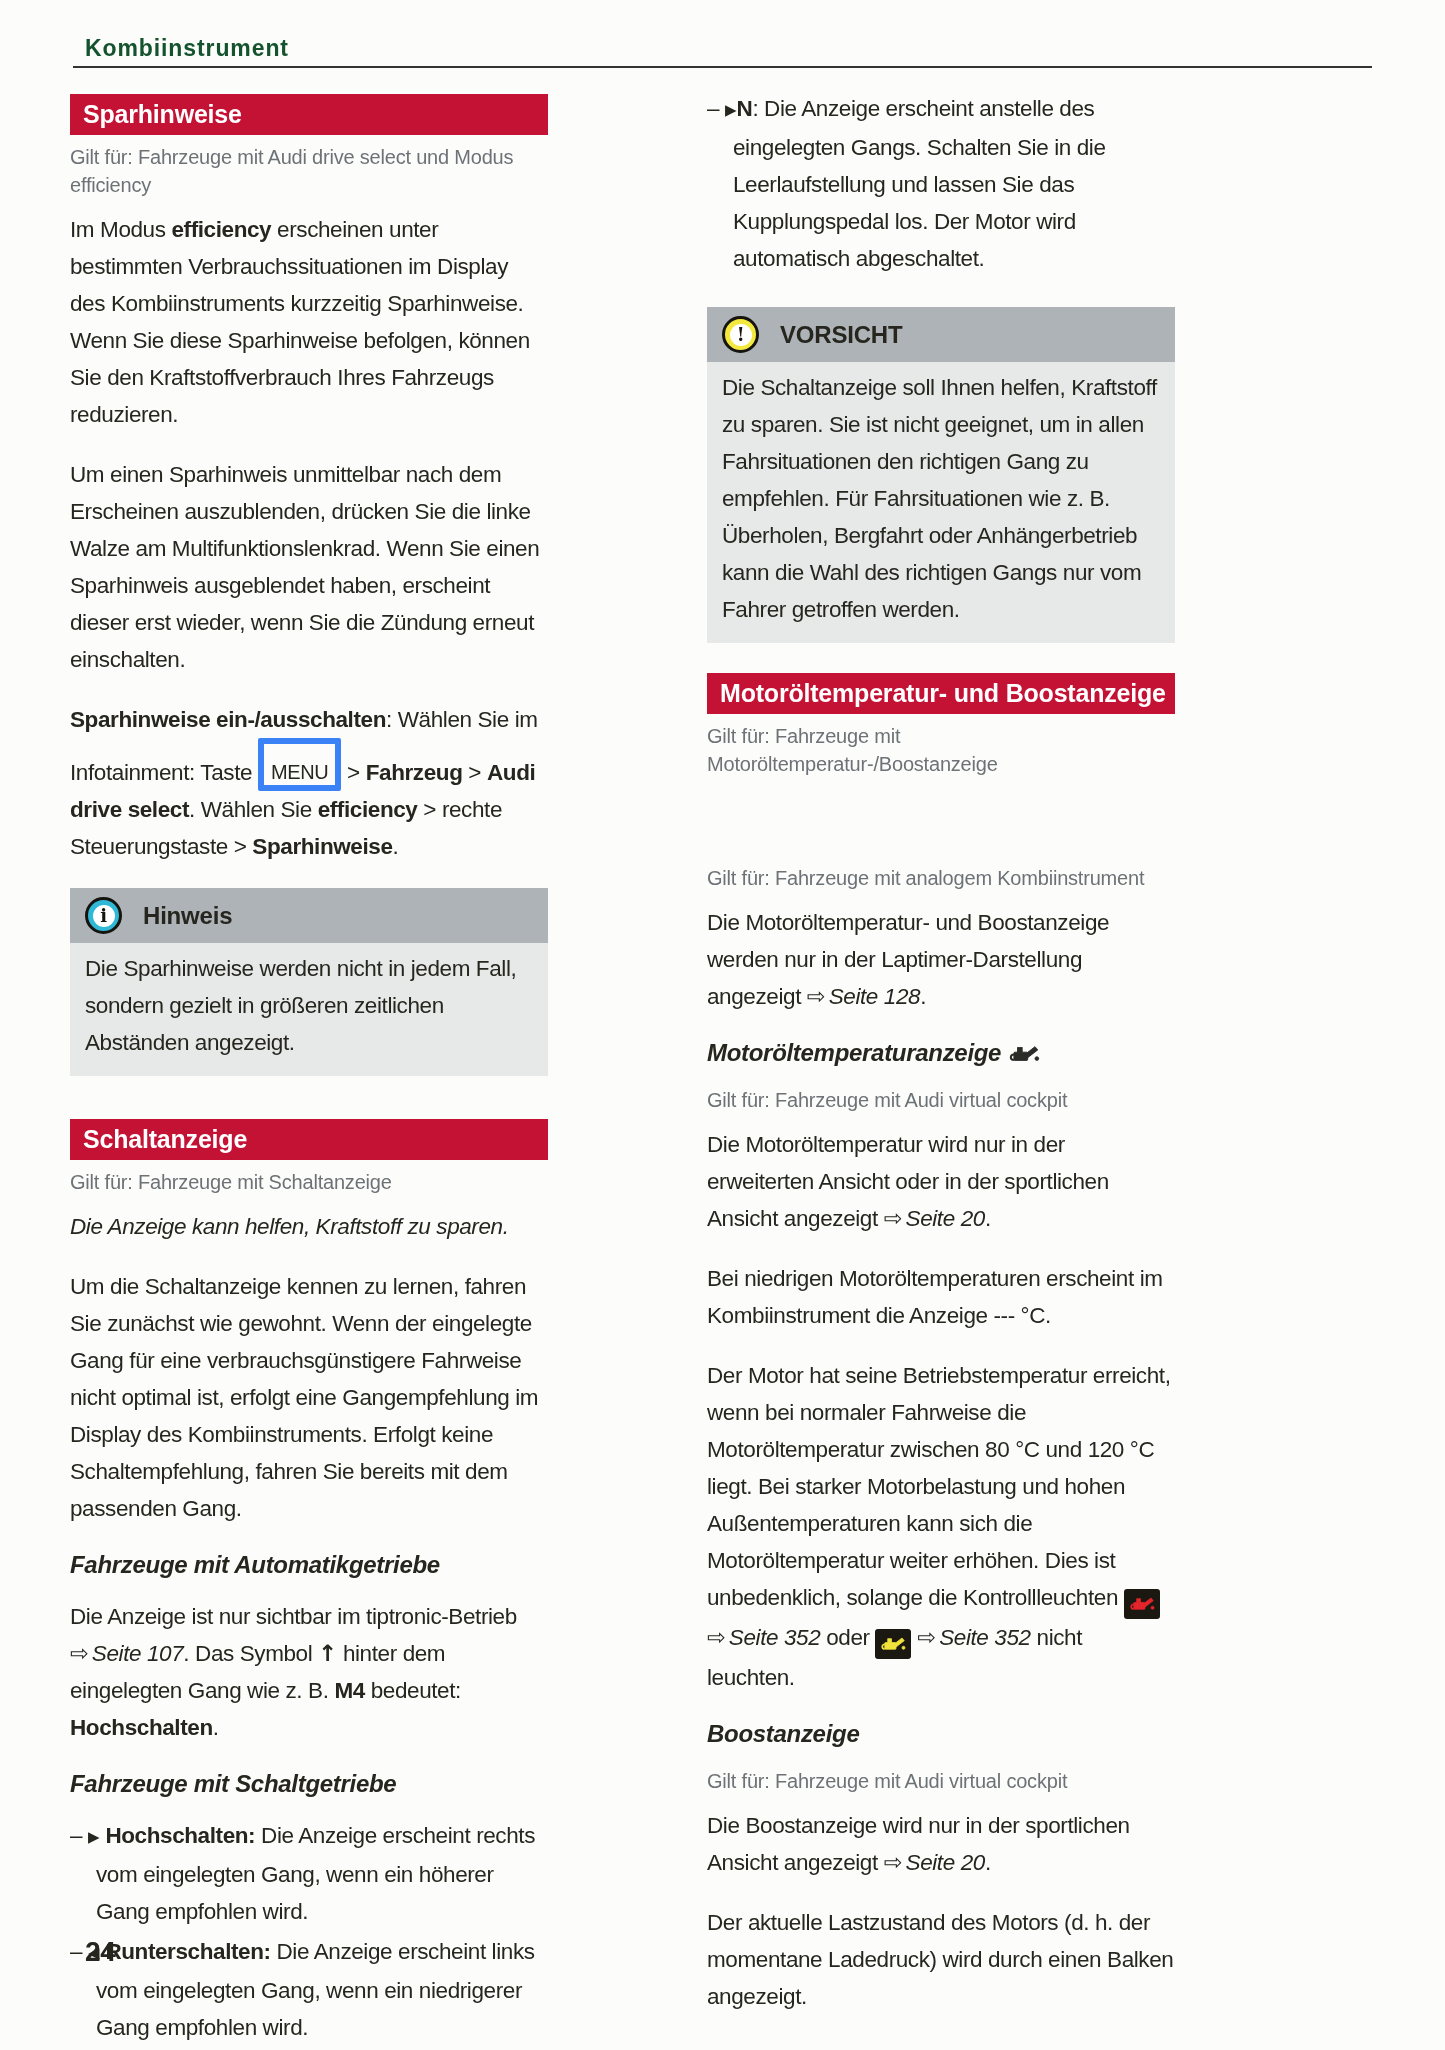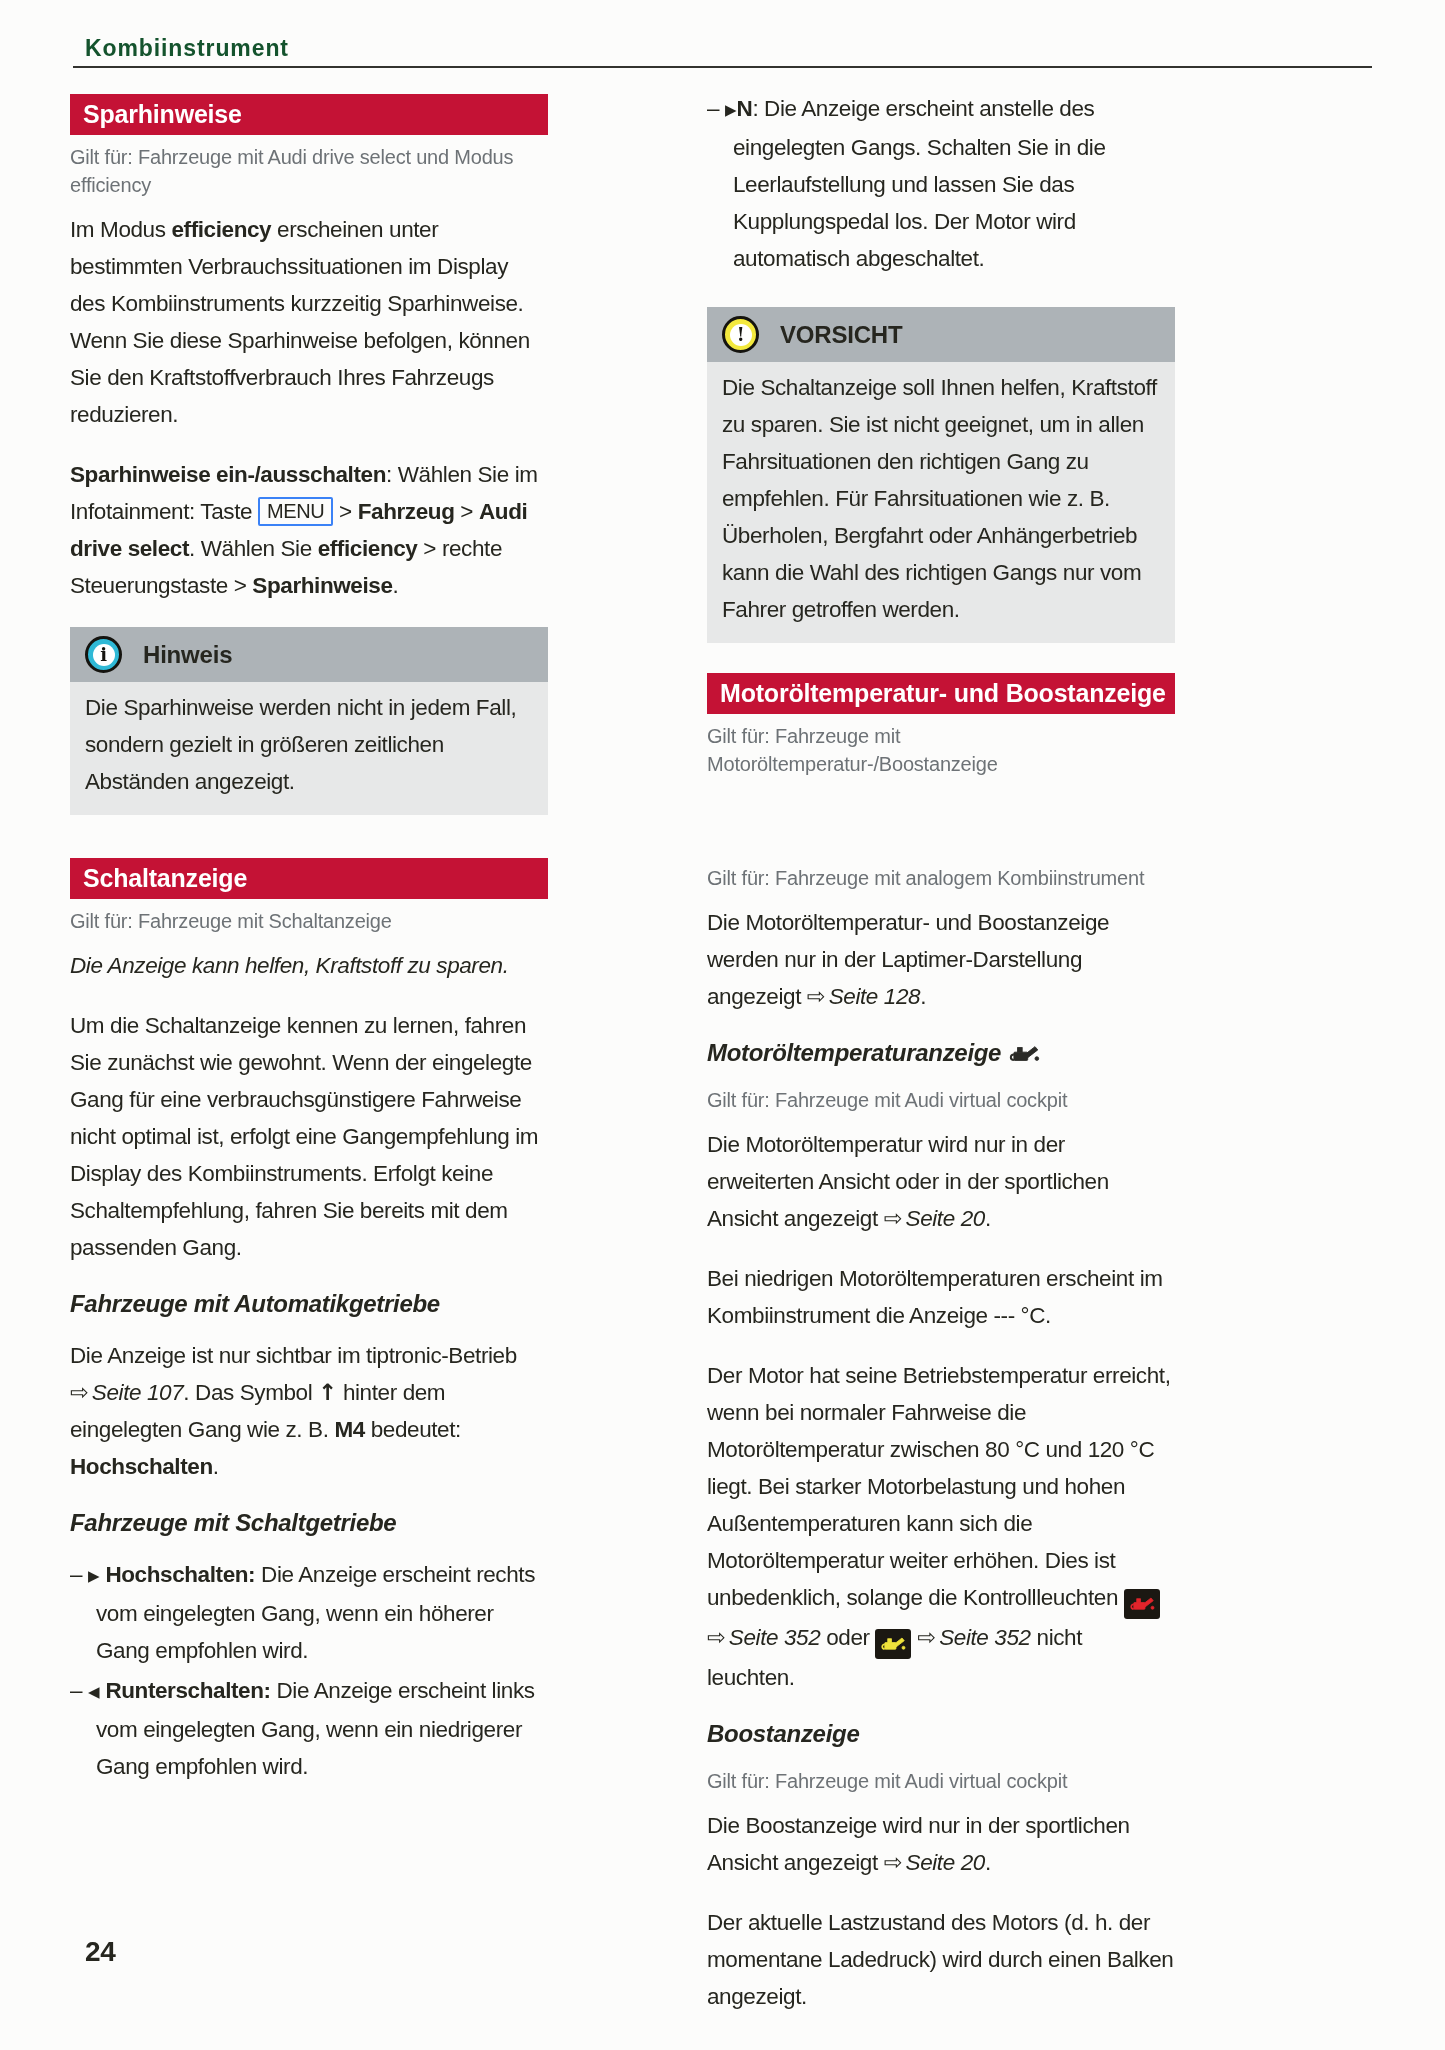--- a/index.html
+++ b/index.html
@@ -28,22 +28,22 @@
     font-size:20px;color:var(--gray,#6d7276);letter-spacing:-0.2px;
     line-height:28px;margin:0 0 12px 0;
   }
   .applies.gap-after{margin-bottom:86px;}
   p{margin:0 0 23px 0;}
   p.lead-italic{font-style:italic;}
   h3{font-size:24px;font-weight:bold;letter-spacing:-0.3px;margin:14px 0 18px 0;line-height:30px;font-style:italic;}
   .b{font-weight:bold;}
   .i{font-style:italic;}
   .key{
-    border:2px solid #3b82f6;border-radius:2px;
-    padding:0 7px 1px 7px;font-size:20px;line-height:24px;
+    border:6px solid #3b82f6;border-radius:2px;
+    padding:16px 7px 1px 7px;font-size:20px;line-height:24px;
     display:inline-block;white-space:nowrap;vertical-align:1px;
   }
   .bullet{padding-left:26px;text-indent:-26px;margin:0 0 3px 0;}
   .tri{font-family:"DejaVu Sans", sans-serif;font-size:15px;vertical-align:1px;letter-spacing:0;}
   .ref{font-family:"DejaVu Sans", sans-serif;margin-right:3px;letter-spacing:0;}
   .uparr{font-family:"DejaVu Sans", sans-serif;font-weight:bold;letter-spacing:0;}
   .box{margin:10px 0 43px 0;}
   .box-caution{margin:30px 0 30px 0;}
   .box-header{
     display:flex;align-items:center;gap:21px;
@@ -74,20 +74,21 @@
 
 <div class="page-title">Kombiinstrument</div>
 <div class="header-rule"></div>
 
 <div class="columns">
 
   <div class="col-left">
     <div class="banner">Sparhinweise</div>
     <div class="applies">Gilt für: Fahrzeuge mit Audi drive select und Modus efficiency</div>
     <p><span>Im Modus </span><span class="b">efficiency</span><span> erscheinen unter bestimmten Verbrauchssituationen im Display des Kombiinstruments kurzzeitig Sparhinweise. Wenn Sie diese Sparhinweise befolgen, können Sie den Kraftstoffverbrauch Ihres Fahrzeugs reduzieren.</span></p>
+    <p>Um einen Sparhinweis unmittelbar nach dem Erscheinen auszublenden, drücken Sie die linke Walze am Multifunktionslenkrad. Wenn Sie einen Sparhinweis ausgeblendet haben, erscheint dieser erst wieder, wenn Sie die Zündung erneut einschalten.</p>
     <p><span class="b">Sparhinweise ein-/ausschalten</span><span>: Wählen Sie im Infotainment: Taste </span><span class="key">MENU</span><span> &gt; </span><span class="b">Fahrzeug</span><span> &gt; </span><span class="b">Audi drive select</span><span>. Wählen Sie </span><span class="b">efficiency</span><span> &gt; rechte Steuerungstaste &gt; </span><span class="b">Sparhinweise</span><span>.</span></p>
 
     <div class="box">
       <div class="box-header box-header-note">
         <span class="badge badge-info">
           <span class="badge-core">i</span>
         </span>
         <span>Hinweis</span>
       </div>
       <div class="box-body">Die Sparhinweise werden nicht in jedem Fall, sondern gezielt in größeren zeitlichen Abständen angezeigt.</div>

